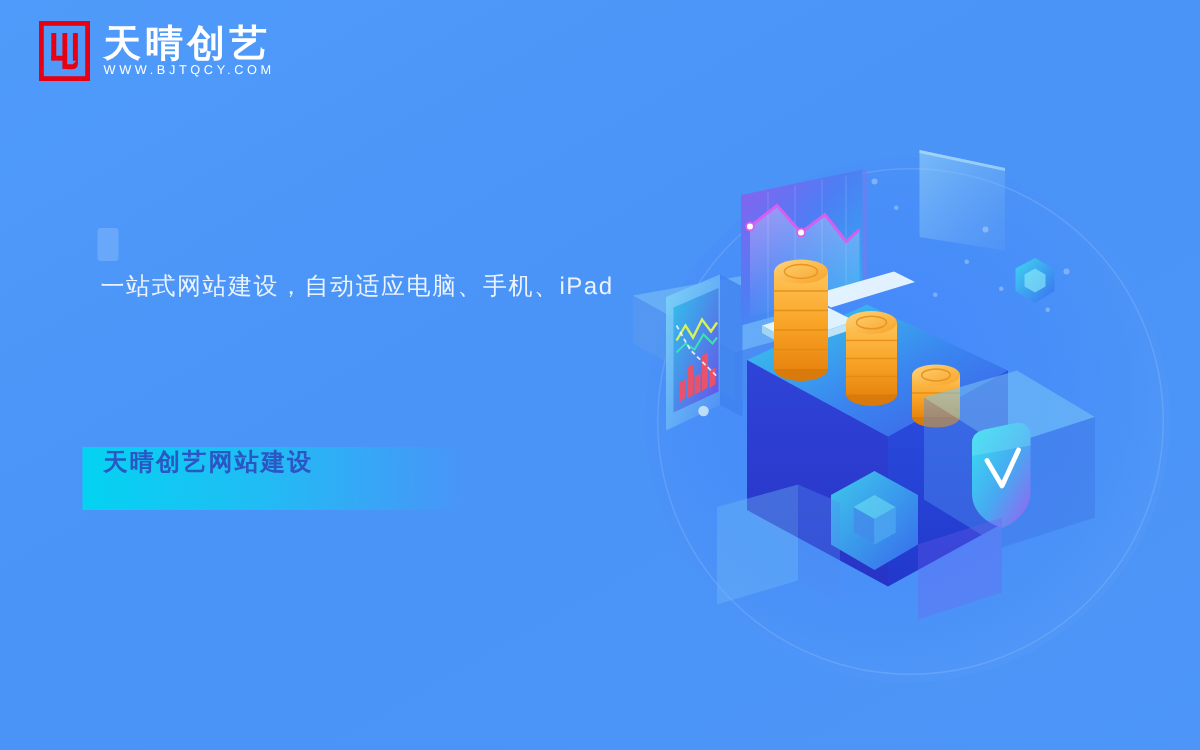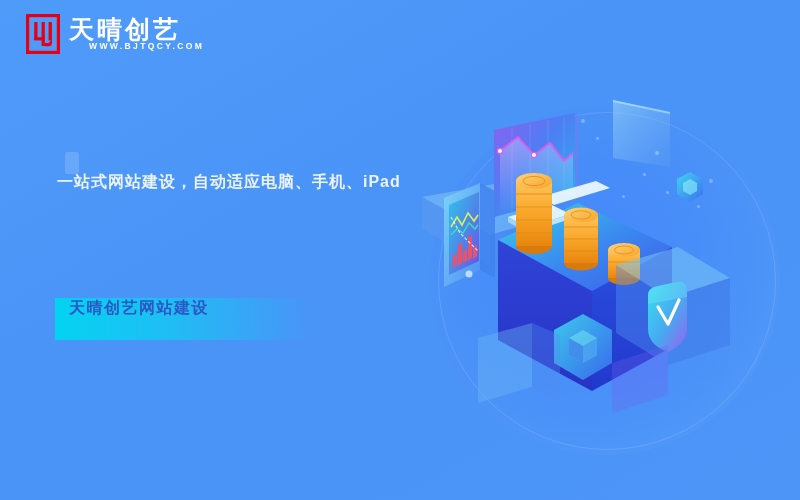--- a/index.html
+++ b/index.html
@@ -57,25 +57,24 @@
     color: #ffffff;
     font-size: 25px;
     font-weight: 700;
     letter-spacing: 3px;
     line-height: 1;
     white-space: nowrap;
   }
   .logo-url {
     color: #ffffff;
     font-size: 8.5px;
-    font-weight: 700;
+    font-weight: 400;
     letter-spacing: 2.4px;
     line-height: 1;
     white-space: nowrap;
-    margin-left: 20px;
   }
 
   
   .copy { position: absolute; left: 57px; top: 152px; }
   .deco-square {
     position: absolute;
     left: 8px;
     top: 0px;
     width: 14px;
     height: 22px;
@@ -86,25 +85,25 @@
     margin: 0;
     padding-top: 34px;
     color: #ffffff;
     font-size: 44px;
     font-weight: 700;
     letter-spacing: 4px;
     line-height: 1.1;
     white-space: nowrap;
   }
   .subhead {
-    margin: 0;
+    margin: 10px;
     padding-top: 20px;
     color: #eaf3ff;
     font-size: 16px;
-    font-weight: 700;
+    font-weight: 400;
     letter-spacing: 1px;
     line-height: 1.3;
     white-space: nowrap;
   }
   .cta-bar {
     position: absolute;
     left: 55px;
     top: 298px;
     width: 290px;
     height: 42px;

